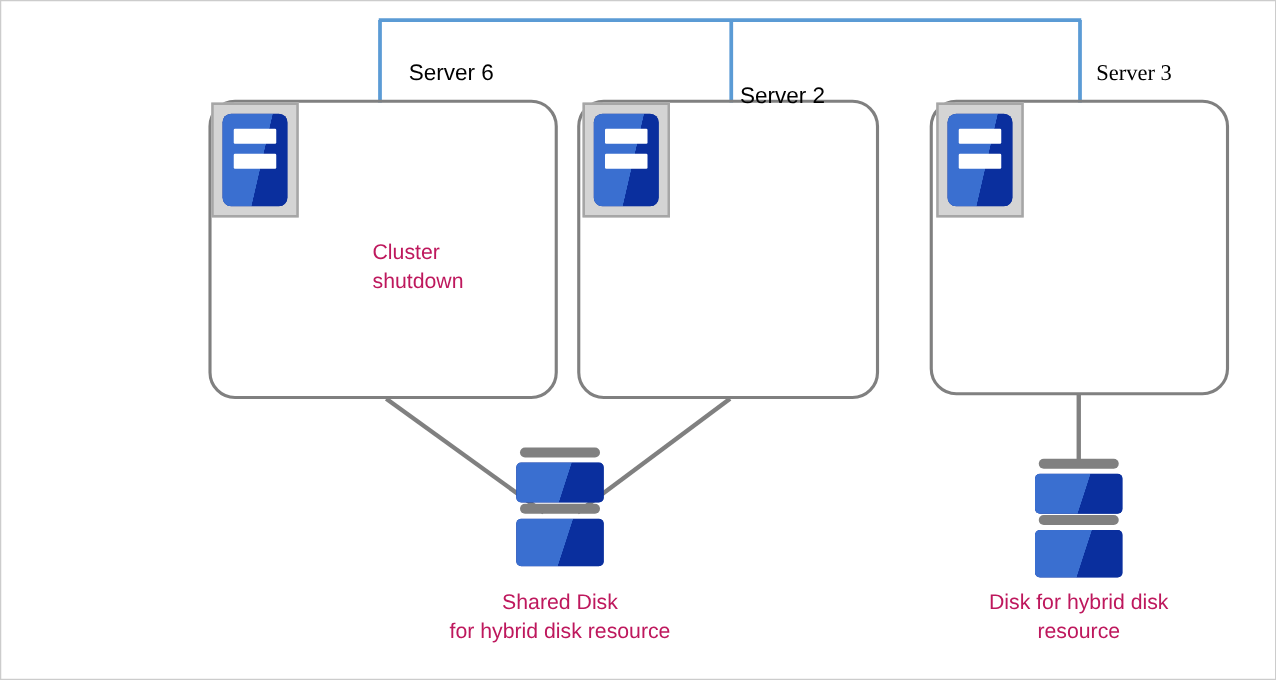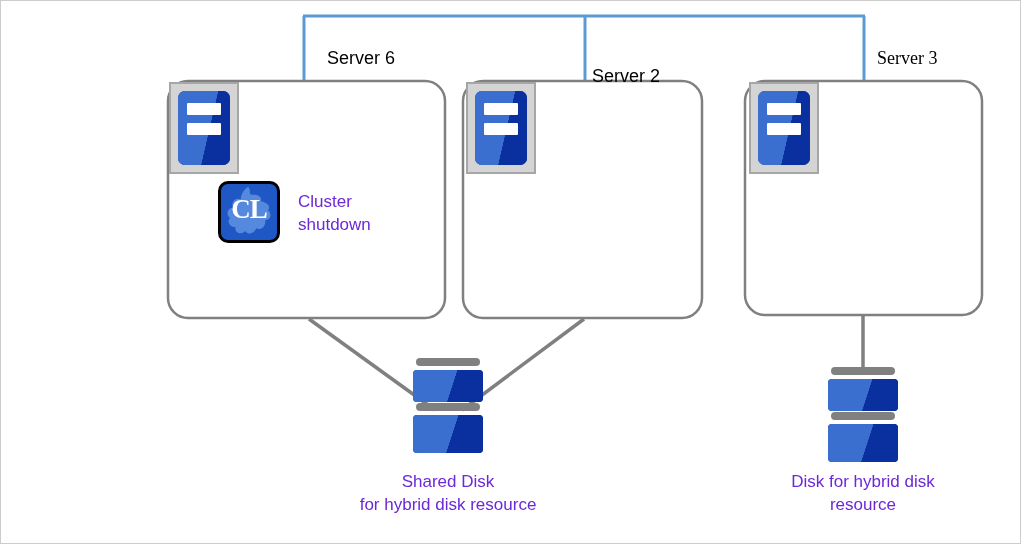--- a/index.html
+++ b/index.html
@@ -31,21 +31,21 @@
     font-family: "Liberation Sans", sans-serif;
     font-size: 18px;
     color: #000000;
     white-space: nowrap;
     line-height: 1;
   }
   .caption {
     position: absolute;
     font-family: "Liberation Sans", sans-serif;
     font-size: 17px;
-    color: #6d28d9;
+    color: #be185d;
     text-align: center;
     line-height: 1.35;
     white-space: pre-line;
   }
 
   
   .server-icon {
     position: absolute;
     width: 70px;
     height: 92px;
@@ -194,29 +194,20 @@
   </div>
 
   <div class="server-icon" style="left:748px; top:81px;">
     <div class="body">
       <div class="sheen"></div>
       <div class="slot s1"></div>
       <div class="slot s2"></div>
     </div>
   </div>
 
-  <div class="cl-icon" style="left:217px; top:180px;">
-    <svg class="splash" viewBox="0 0 62 62">
-      <path d="M30 3 C34 7 30 11 34 12 C40 11 46 14 44 19 C50 20 56 24 52 29
-               C57 33 55 40 49 40 C50 47 44 52 39 49 C37 55 30 57 27 52
-               C22 57 15 54 16 48 C10 48 6 42 10 38 C5 34 7 27 13 26
-               C11 20 16 14 22 17 C22 10 26 6 30 3 Z" fill="#5b8fe0" opacity="0.9"></path>
-    </svg>
-    <div class="cl-text">CL</div>
-  </div>
 
   <div class="caption" style="left:297px; top:190px; width:160px; text-align:left;">Cluster
 shutdown</div>
 
   <div class="disk-icon" style="left:412px; top:357px;">
     <div class="bar top"></div>
     <div class="platter p1">
       <div class="sheen"></div>
     </div>
     <div class="bar mid"></div>

